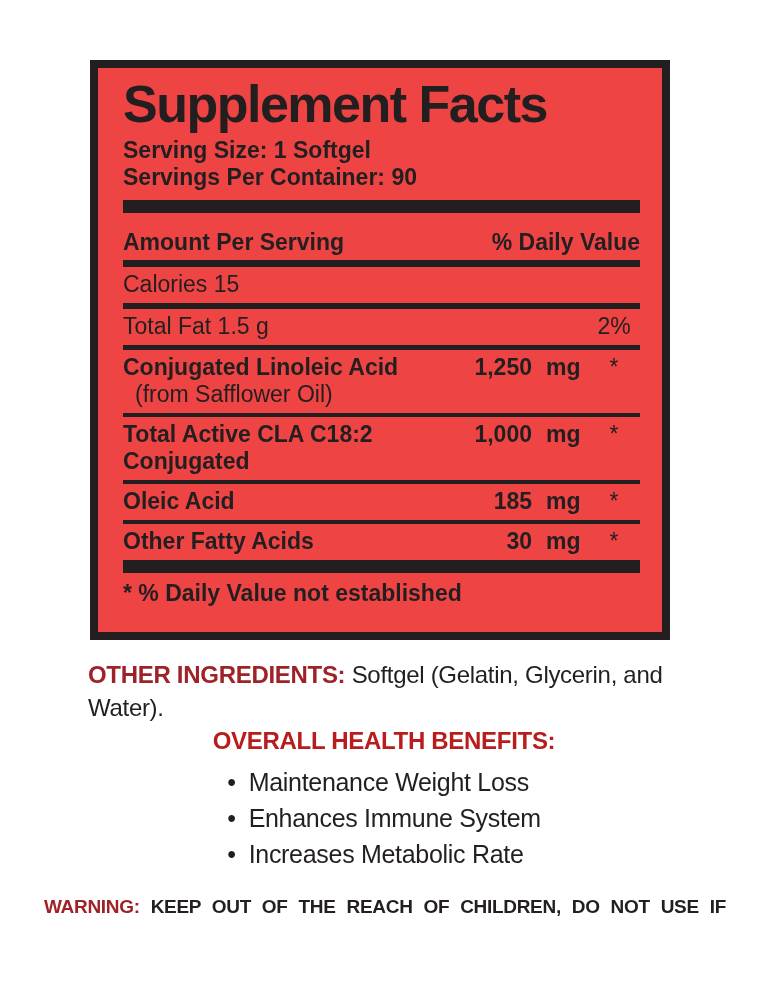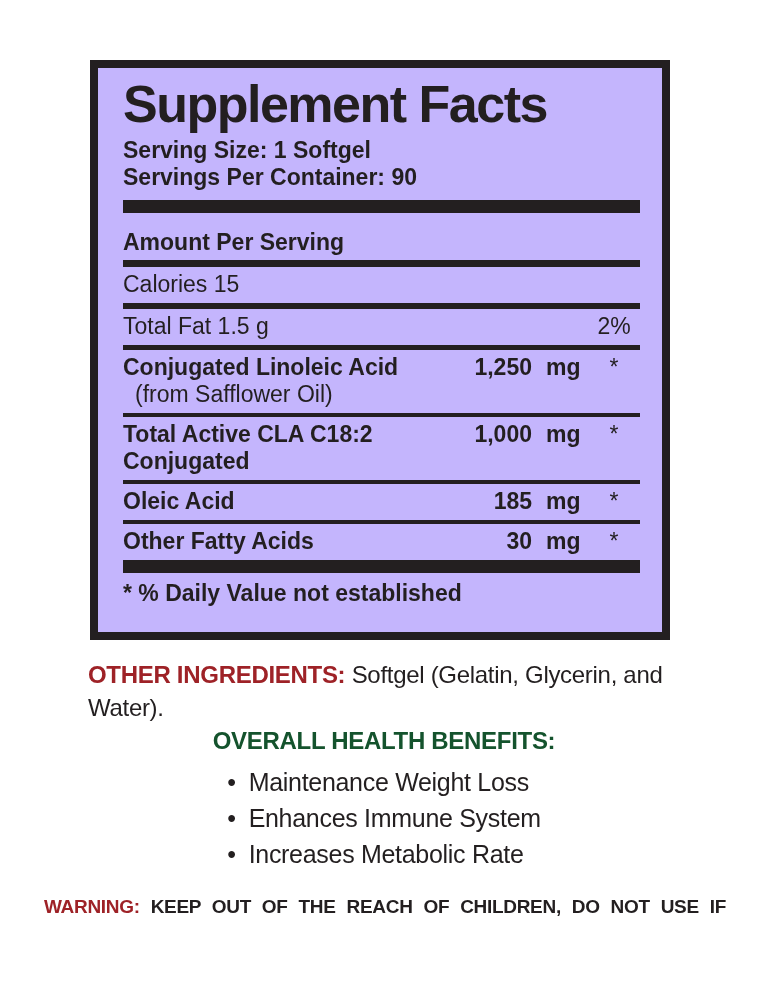--- a/index.html
+++ b/index.html
@@ -3,21 +3,21 @@
 <meta charset="utf-8">
 <style>
   * { margin:0; padding:0; box-sizing:border-box; }
   html,body { background:#ffffff; }
   body { font-family:"Liberation Sans", sans-serif; color:#231f20; }
   .page { position:relative; width:768px; height:1000px; background:#fff; overflow:hidden; }
 
   
   .facts-panel {
     position:absolute; left:90px; top:60px; width:580px; height:580px;
-    border:8px solid #231f20; background:#c4b5fd; padding:4px 22px 0 25px;
+    border:8px solid #231f20; background:#ef4444; padding:4px 22px 0 25px;
   }
   .facts-title {
     font-size:52px; font-weight:bold; letter-spacing:-1.5px;
     line-height:60px; margin-top:2px; white-space:nowrap;
   }
   .serving-info { font-size:23px; font-weight:bold; line-height:27px; margin-top:3px; }
   .bar-thick { height:13px; background:#231f20; }
   .bar-thick.top { margin-top:9px; }
   .bar-med { height:7px; background:#231f20; }
   .rule-thin { height:3px; background:#231f20; }
@@ -37,21 +37,21 @@
   
   .other-ing {
     position:absolute; left:88px; top:658px; width:604px;
     font-size:24px; line-height:33px; letter-spacing:-0.3px;
   }
   .red { color:#9e2227; }
   .other-ing .heading { font-weight:bold; }
 
   
   .benefits { position:absolute; left:0; top:727px; width:768px; text-align:center; }
-  .benefits-title { font-size:24px; font-weight:bold; color:#14532d; letter-spacing:-0.3px; }
+  .benefits-title { font-size:24px; font-weight:bold; color:#b91c1c; letter-spacing:-0.3px; }
   .benefits-list { display:inline-block; text-align:left; margin-top:9px; }
   .benefit-item { font-size:25px; line-height:36px; letter-spacing:-0.3px; display:flex; align-items:center; }
   .benefit-item .bullet { font-size:25px; margin-right:13px; line-height:36px; }
 
   
   .warning {
     position:absolute; left:44px; top:891px; width:682px;
     font-size:19px; font-weight:bold; letter-spacing:-0.3px; line-height:31px;
   }
   .warning .jline { text-align:justify; text-align-last:justify; }
@@ -65,20 +65,21 @@
     <div class="facts-title">Supplement Facts</div>
     <div class="serving-info">
       <div>Serving Size: 1 Softgel</div>
       <div>Servings Per Container: 90</div>
     </div>
 
     <div class="bar-thick top"></div>
 
     <div class="header-row">
       <span>Amount Per Serving</span>
+      <span>% Daily Value</span>
     </div>
 
     <div class="bar-med"></div>
 
     <div class="row">
       <span class="name">Calories 15</span>
       <span class="amt"></span>
       <span class="unit"></span>
       <span class="dv"></span>
     </div>

